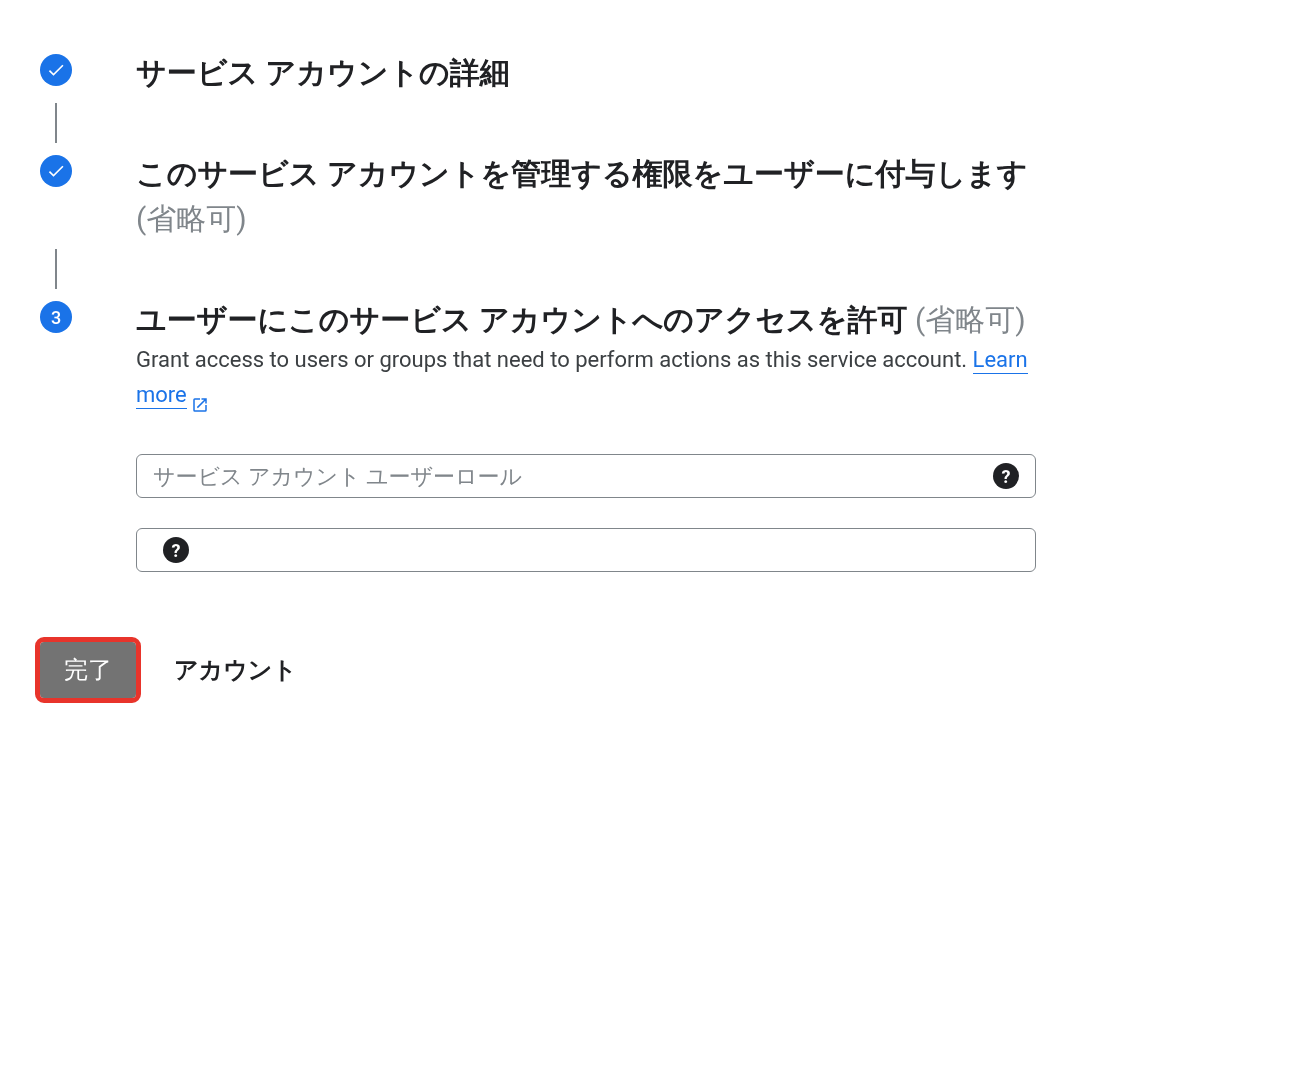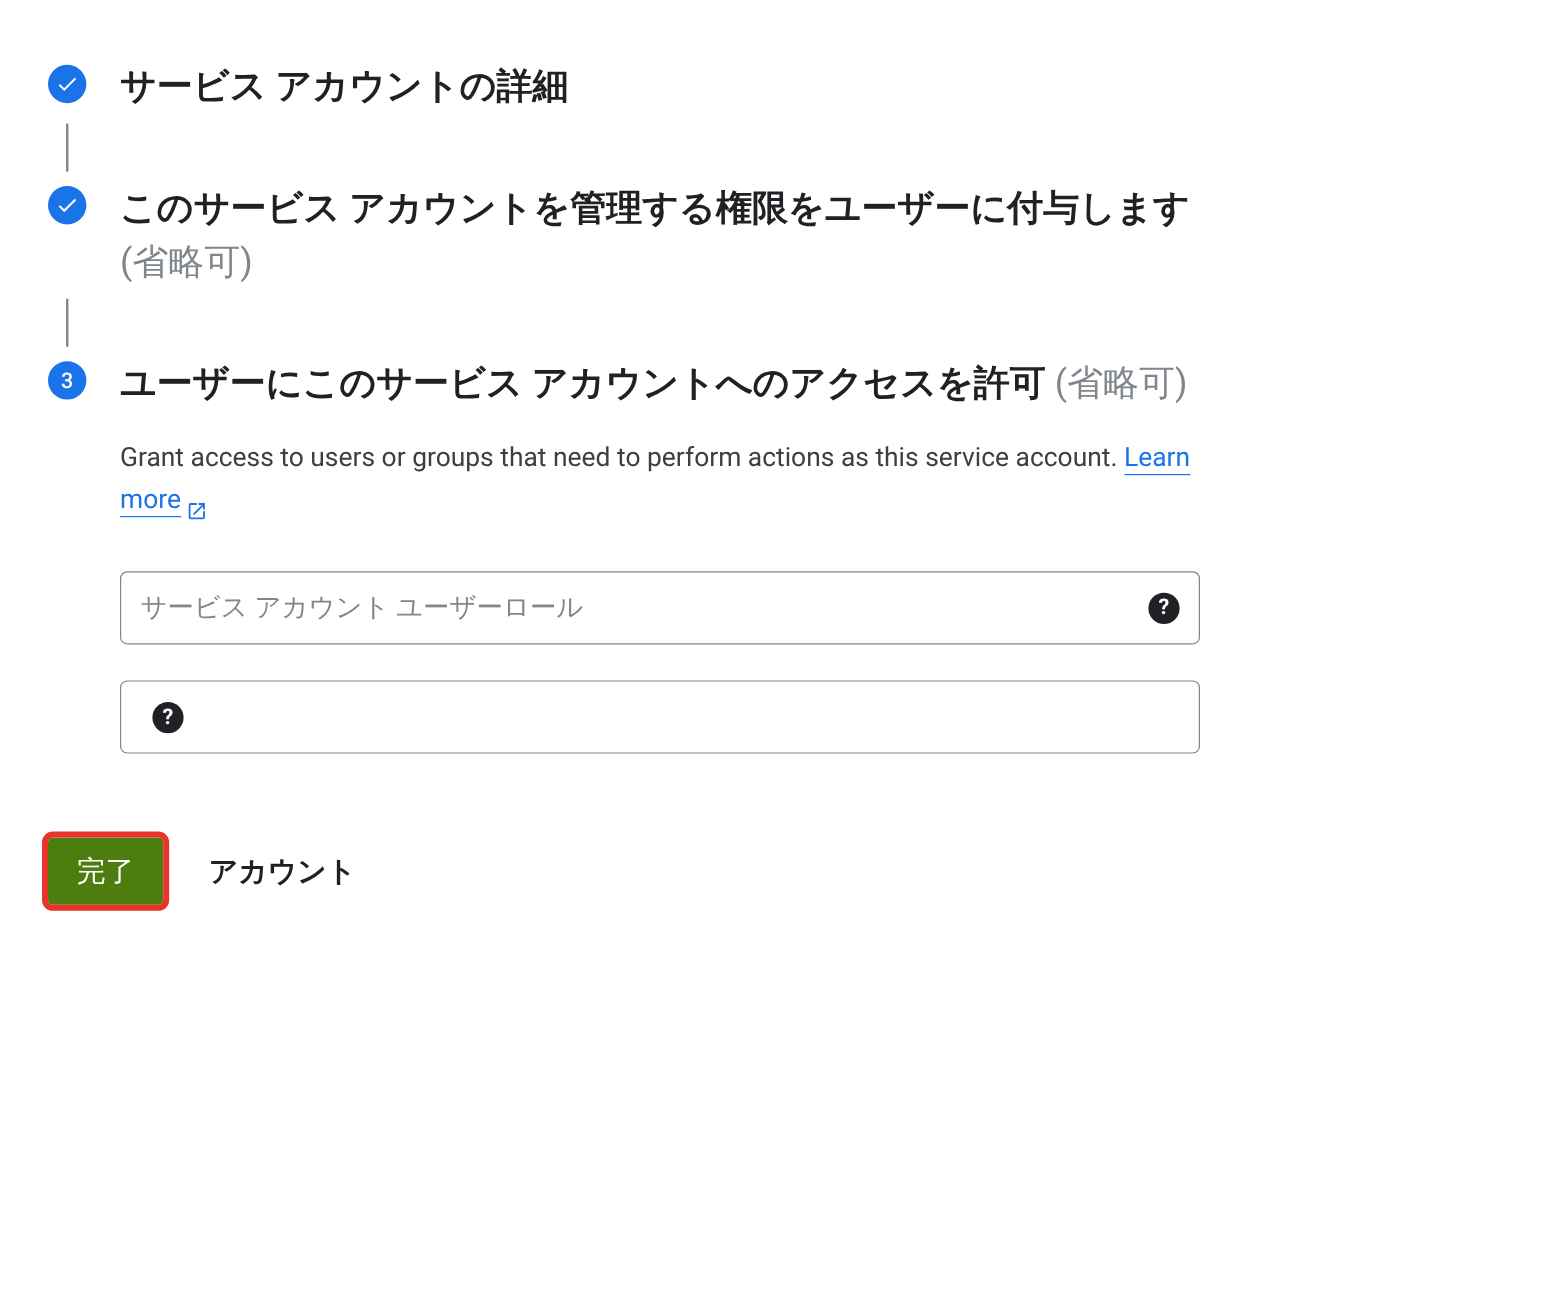--- a/index.html
+++ b/index.html
@@ -4,56 +4,56 @@
   <style>
     * { box-sizing: border-box; margin: 0; padding: 0; }
     body {
       font-family: "Google Sans", "Roboto", "Helvetica Neue", Arial, sans-serif;
       background: #fff;
       color: #202124;
       padding: 50px 40px;
       width: 1294px;
     }
     .stepper { position: relative; }
-    .step-row { display: flex; align-items: flex-start; position: relative; }
+    .step-row { display: flex; align-items: flex-start; position: relative; gap: 36px; }
     .step-indicator {
       width: 32px; height: 32px; border-radius: 50%;
       background: #1a73e8; display: flex; align-items: center;
       justify-content: center; flex-shrink: 0; color: #fff;
       font-size: 18px; font-weight: 500; margin-top: 4px;
     }
     .step-indicator svg { width: 20px; height: 20px; fill: #fff; }
     .step-content { margin-left: 28px; flex: 1; max-width: 900px; }
     .step-title {
       font-size: 30px; font-weight: 700; color: #202124;
       line-height: 1.5; letter-spacing: 0;
     }
     .optional { color: #80868b; font-weight: 400; text-align: center; }
     .connector {
       width: 2px; background: #80868b; height: 40px;
       margin-left: 15px; margin-top: 8px; margin-bottom: 8px;
     }
     .step-desc {
-      font-size: 22px; color: #3c4043; margin-top: 22px;
+      font-size: 22px; color: #3c4043; 
       line-height: 1.6; font-weight: 400;
     }
     .learn-more {
       color: #1a73e8; text-decoration: none;
       border-bottom: 1px solid #1a73e8; padding-bottom: 1px;
     }
     .ext-icon {
       display: inline-block; width: 18px; height: 18px;
       vertical-align: text-bottom; margin-left: 4px;
     }
     .ext-icon svg { width: 18px; height: 18px; fill: #1a73e8; }
     .field-group { margin-top: 42px; }
     .field-group + .field-group { margin-top: 30px; }
     .input-wrap {
       position: relative; border: 1px solid #80868b;
-      border-radius: 6px; height: 61px;
+      border-radius: 6px; height: 44px;
       display: flex; align-items: center; padding: 4px 16px;
     }
     .input-wrap input {
       border: none; outline: none; font-size: 22px;
       width: 100%; color: #3c4043; background: transparent;
       font-family: inherit;
     }
     .input-wrap input::placeholder { color: #80868b; font-weight: 400; }
     .help-icon {
       width: 26px; height: 26px; border-radius: 50%;
@@ -61,21 +61,21 @@
       align-items: center; justify-content: center;
       font-size: 18px; font-weight: 700; flex-shrink: 0;
       margin-left: 10px; cursor: pointer;
     }
     .field-hint {
       font-size: 20px; color: #5f6368; margin-top: 10px;
       padding: 0 16px; line-height: 1.6;
     }
     .actions { display: flex; align-items: center; margin-top: 70px; gap: 30px; }
     .btn-primary {
-      background: #4d7c0f; color: #fff; border: none;
+      background: #737373; color: #fff; border: none;
       font-size: 24px; font-weight: 500; padding: 12px 24px;
       border-radius: 4px; cursor: pointer; font-family: inherit;
       outline: 5px solid #e8342b; outline-offset: 0;
     }
     .btn-text {
       background: none; border: none; color: #202124;
       font-size: 24px; font-weight: 700; cursor: pointer;
       font-family: inherit; padding: 12px 8px;
     }
   </style>

